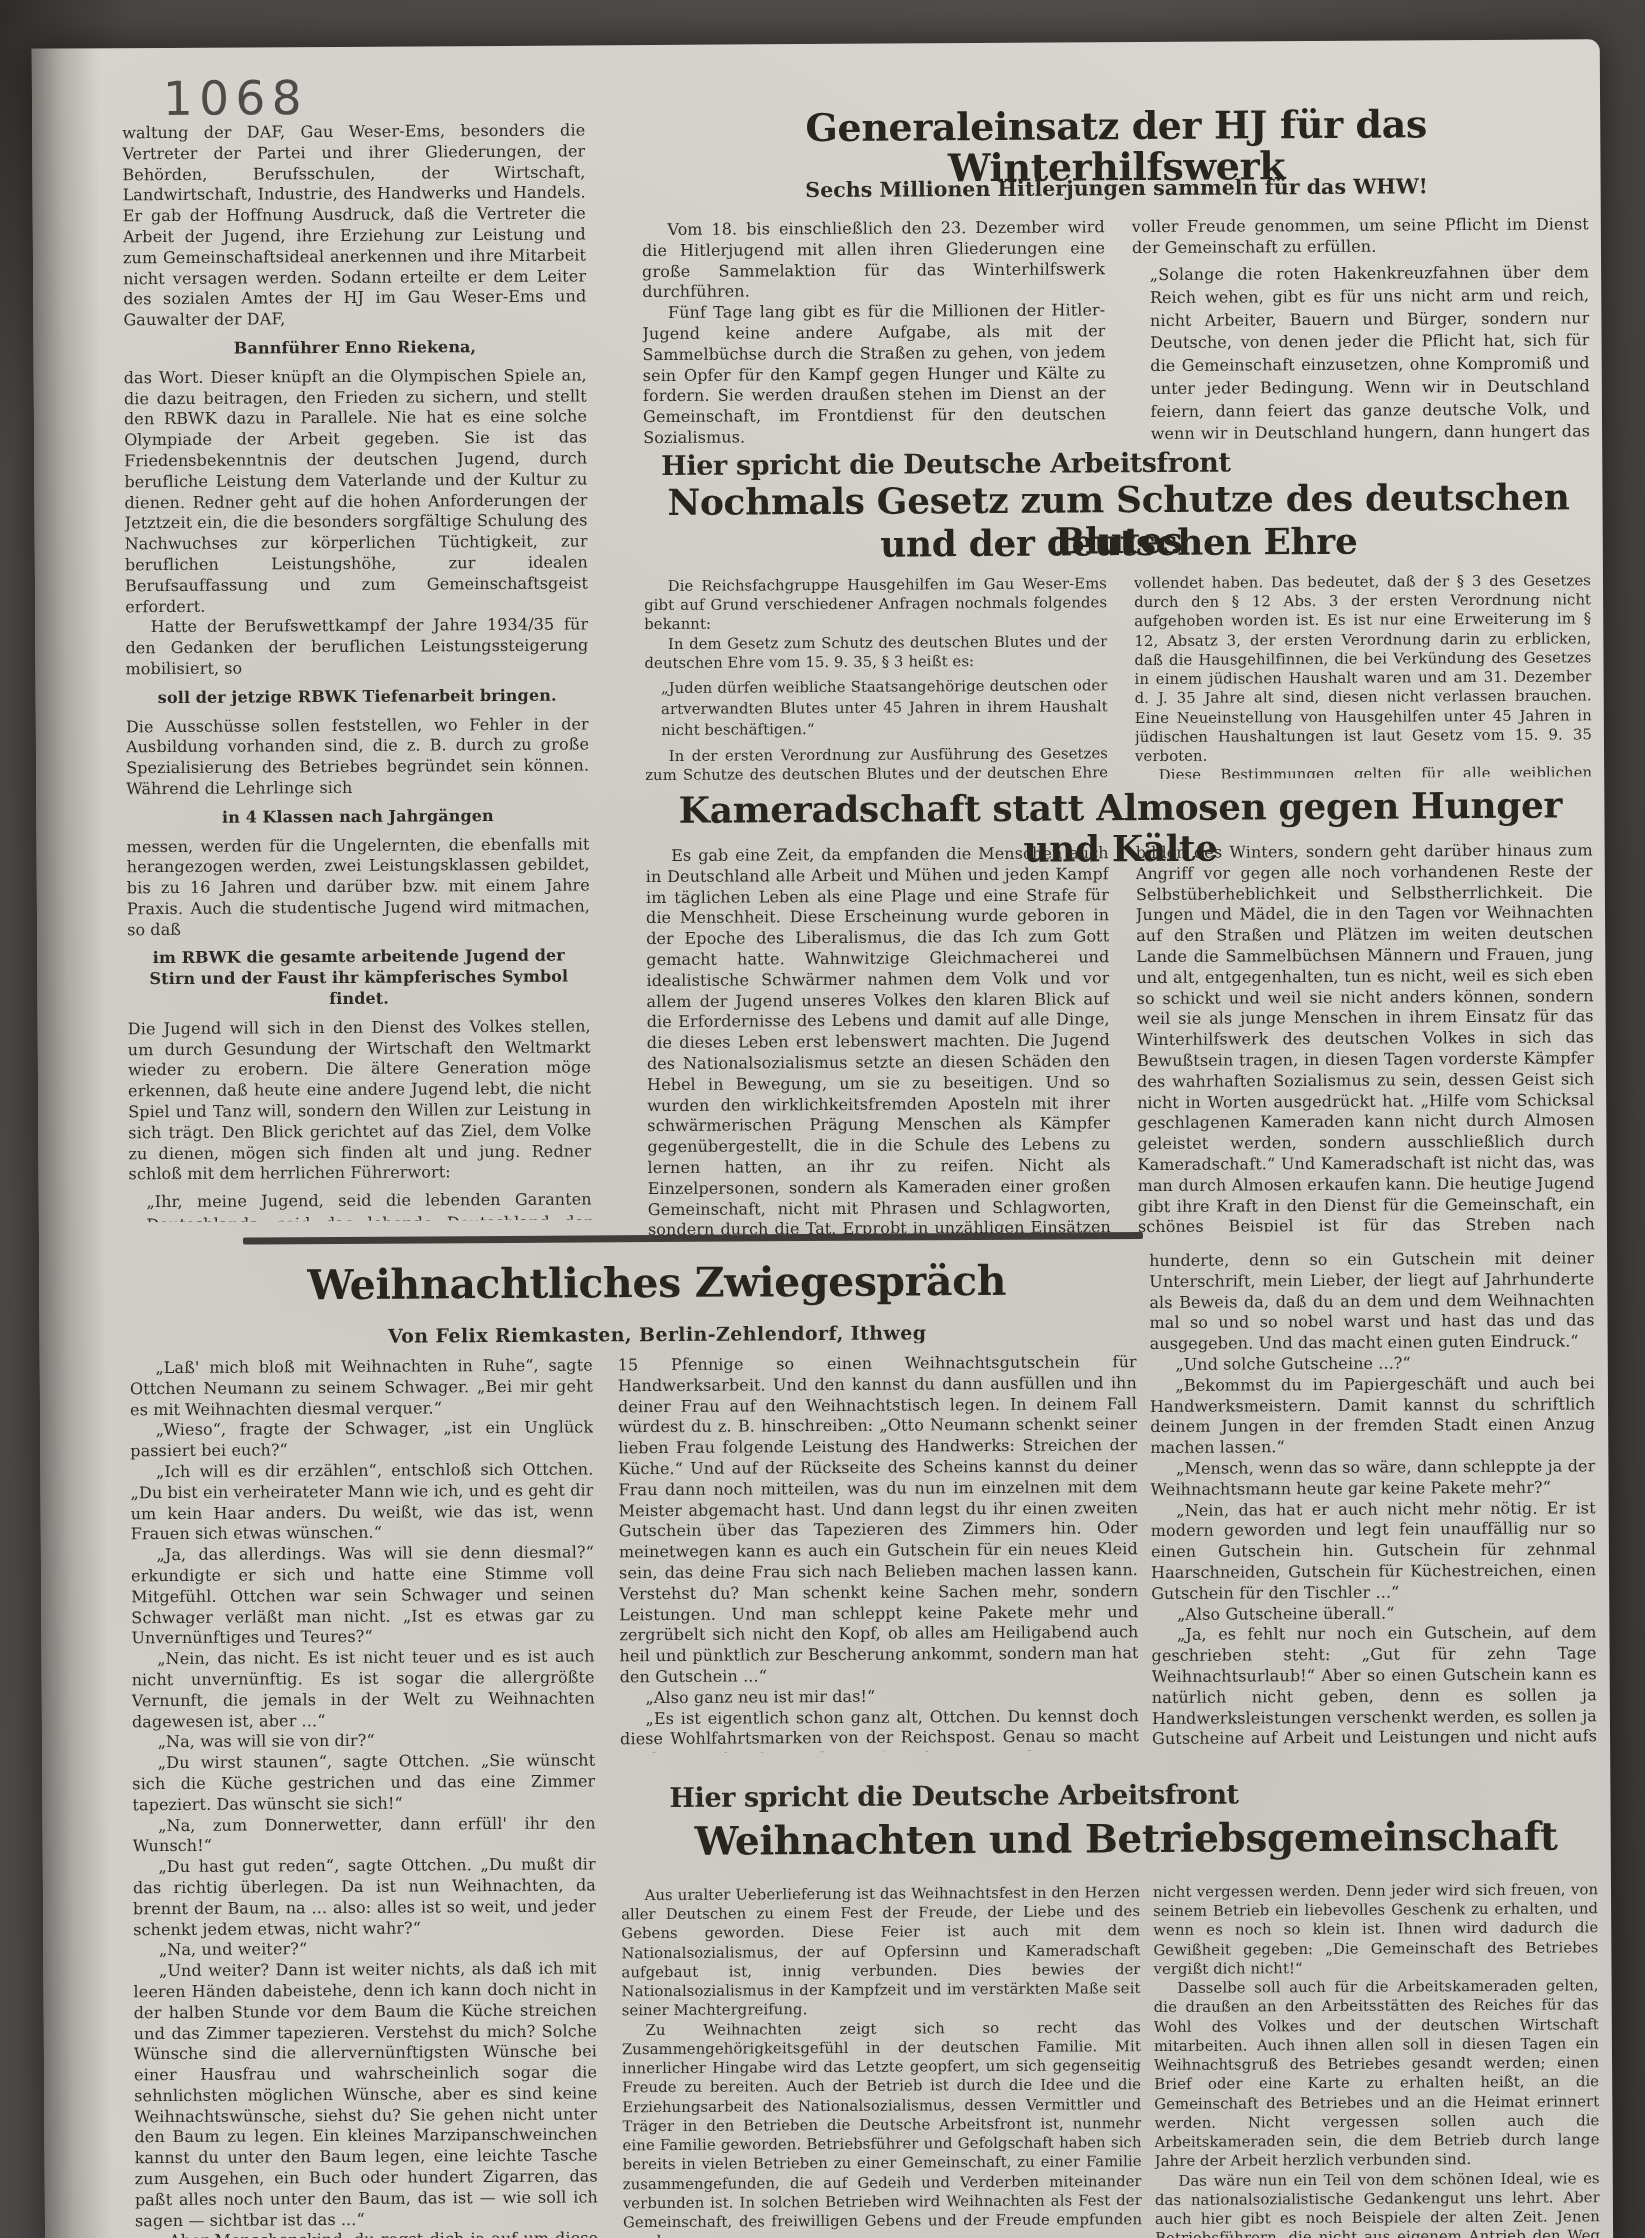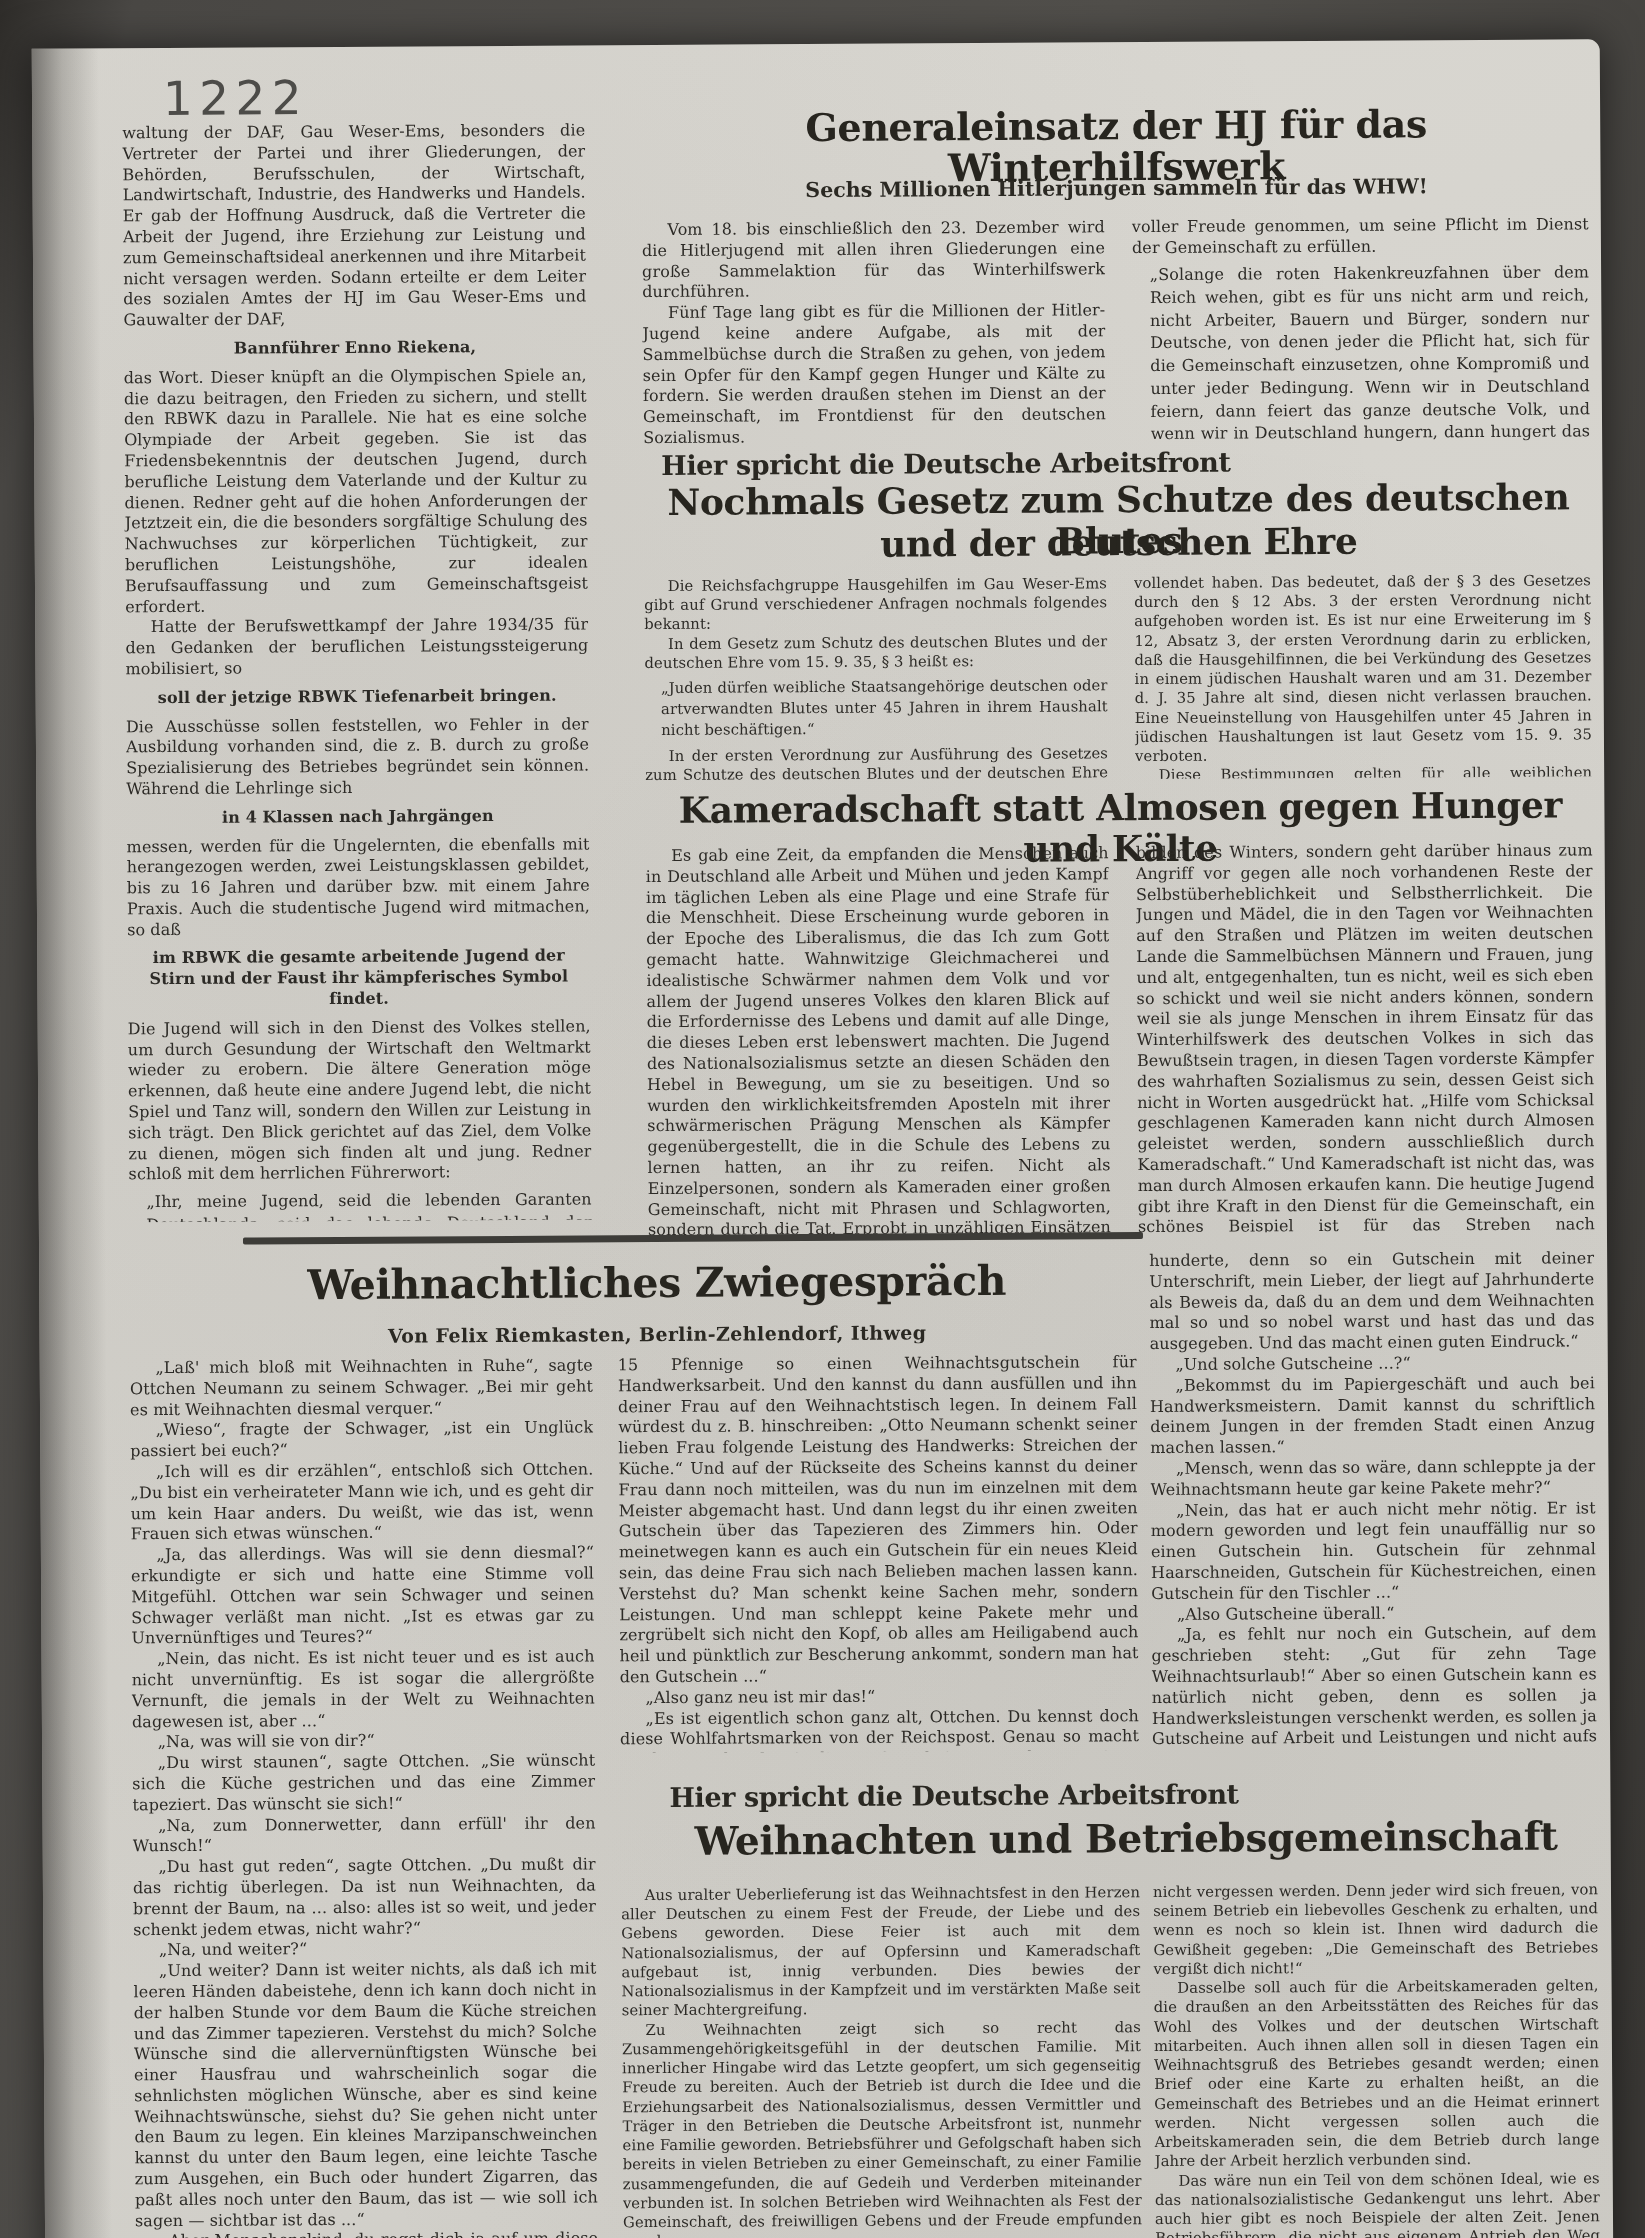--- a/index.html
+++ b/index.html
@@ -36,21 +36,21 @@
 </style>
 </head>
 <body>
 
 <div class="scanbg"></div>
 
 <div class="page">
   <div class="gutter"></div>
   <div class="texture"></div>
 
-  <div class="stamp">1222</div>
+  <div class="stamp">1068</div>
 
   <div class="abs body-col" style="left:90px;top:75px;width:463px;height:1099px;">
       <div class="blk pn">waltung der DAF, Gau Weser-Ems, besonders die Vertreter der Partei und ihrer Gliederungen, der Behörden, Berufsschulen, der Wirtschaft, Landwirtschaft, Industrie, des Handwerks und Handels. Er gab der Hoffnung Ausdruck, daß die Vertreter die Arbeit der Jugend, ihre Erziehung zur Leistung und zum Gemeinschaftsideal anerkennen und ihre Mitarbeit nicht versagen werden. Sodann erteilte er dem Leiter des sozialen Amtes der HJ im Gau Weser-Ems und Gauwalter der DAF,</div>
       <div class="blk c">Bannführer Enno Riekena,</div>
       <div class="blk pn">das Wort. Dieser knüpft an die Olympischen Spiele an, die dazu beitragen, den Frieden zu sichern, und stellt den RBWK dazu in Parallele. Nie hat es eine solche Olympiade der Arbeit gegeben. Sie ist das Friedensbekenntnis der deutschen Jugend, durch berufliche Leistung dem Vaterlande und der Kultur zu dienen. Redner geht auf die hohen Anforderungen der Jetztzeit ein, die die besonders sorgfältige Schulung des Nachwuchses zur körperlichen Tüchtigkeit, zur beruflichen Leistungshöhe, zur idealen Berufsauffassung und zum Gemeinschaftsgeist erfordert.</div>
       <div class="blk p">Hatte der Berufswettkampf der Jahre 1934/35 für den Gedanken der beruflichen Leistungssteigerung mobilisiert, so</div>
       <div class="blk c">soll der jetzige RBWK Tiefenarbeit bringen.</div>
       <div class="blk pn">Die Ausschüsse sollen feststellen, wo Fehler in der Ausbildung vorhanden sind, die z. B. durch zu große Spezialisierung des Betriebes begründet sein können. Während die Lehrlinge sich</div>
       <div class="blk c">in 4 Klassen nach Jahrgängen</div>
       <div class="blk pn">messen, werden für die Ungelernten, die ebenfalls mit herangezogen werden, zwei Leistungsklassen gebildet, bis zu 16 Jahren und darüber bzw. mit einem Jahre Praxis. Auch die studentische Jugend wird mitmachen, so daß</div>

